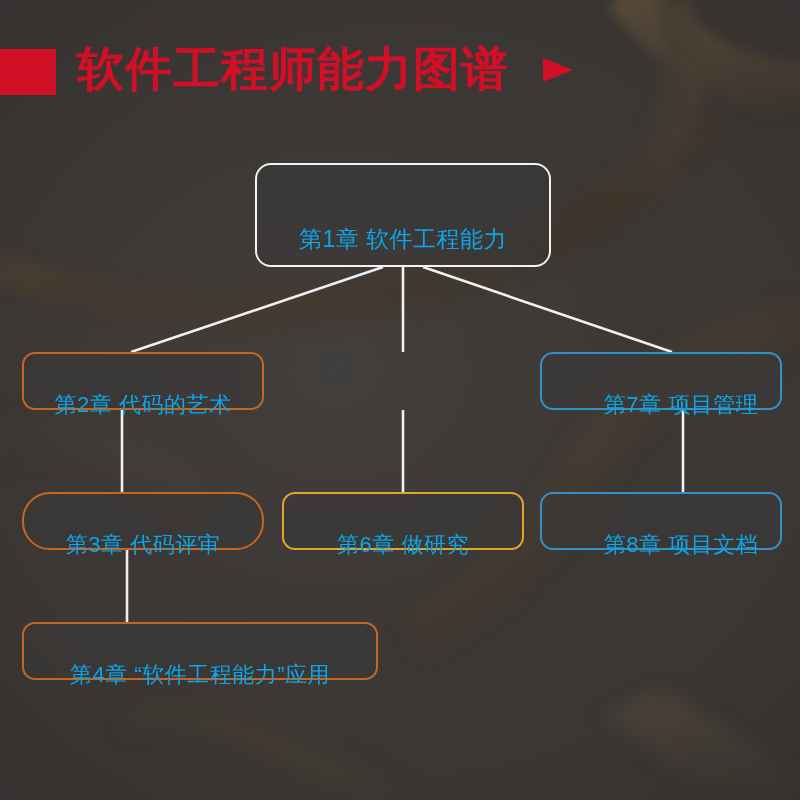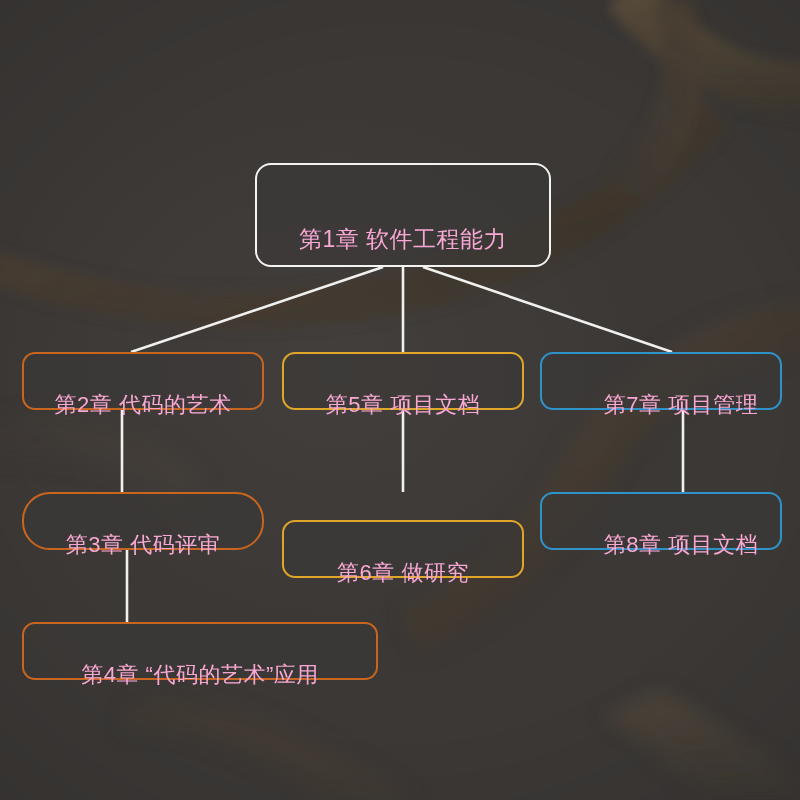--- a/index.html
+++ b/index.html
@@ -87,21 +87,21 @@
     box-sizing: border-box;
     border-radius: 13px;
     border-style: solid;
     border-width: 2px;
     display: flex;
     align-items: center;
     justify-content: center;
     background: rgba(59,56,54,0.55);
   }
   .node-label {
-    color: #f9a8d4;
+    color: #0ea5e9;
     font-size: 22px;
     line-height: 1;
     white-space: nowrap;
     letter-spacing: 0.5px;
     margin-top: 48px;
   }
   .node.root { border-color: #f3f3f1; border-radius: 16px; }
   .node.root .node-label { font-size: 23px; }
   .node.orange { border-color: #c8651f; align-items: center; }
   .node.yellow { border-color: #e0a62a; }
@@ -143,20 +143,25 @@
 
     <g filter="url(#blurB)" opacity="0.7">
       <path d="M 810,300 C 700,310 610,370 560,460 C 520,530 470,580 400,612 L 420,656 C 506,620 566,560 612,480 C 652,410 724,358 820,352 Z" fill="url(#rib1)"></path>
       <path d="M 130,700 C 240,690 330,740 420,800 L 320,800 C 250,752 186,726 120,732 Z" fill="url(#rib3)" opacity="0.75"></path>
       <path d="M 660,690 C 720,720 780,760 820,800 L 700,800 C 668,762 630,730 600,716 Z" fill="url(#rib2)" opacity="0.6"></path>
       <path d="M -20,420 C 80,400 160,430 210,480 L 170,516 C 120,470 60,452 -20,466 Z" fill="url(#rib3)" opacity="0.45"></path>
     </g>
   </svg>
   <div id="bg-vignette"></div>
 
+  <div id="header">
+    <div id="title-block"></div>
+    <div id="header-title">软件工程师能力图谱</div>
+    <div id="header-arrow"></div>
+  </div>
 
   <div id="diagram">
 
     <svg id="connectors" viewBox="0 0 800 800" xmlns="http://www.w3.org/2000/svg">
       <g stroke="#f0f0ee" stroke-width="2.6" fill="none" shape-rendering="geometricPrecision">
 
         <line x1="383" y1="267" x2="131" y2="352"></line>
 
         <line x1="403" y1="267" x2="403" y2="352"></line>
 
@@ -173,38 +178,35 @@
     </svg>
 
     <div class="node root" style="left:255px; top:163px; width:296px; height:104px;">
       <span class="node-label">第1章 软件工程能力</span>
     </div>
 
     <div class="node orange" style="left:22px; top:352px; width:242px; height:58px;">
       <span class="node-label">第2章 代码的艺术</span>
     </div>
 
-    <div class="node yellow" style="left:282px; top:352px; width:242px; height:58px;">
-      <span class="node-label">第5章 项目文档</span>
-    </div>
 
     <div class="node blue" style="left:540px; top:352px; width:242px; height:58px;">
       <span class="node-label">第7章 项目管理</span>
     </div>
 
     <div class="node orange" style="left:22px; top:492px; width:242px; height:58px;border-radius:28px;">
       <span class="node-label">第3章 代码评审</span>
     </div>
 
-    <div class="node yellow" style="left:282px; top:520px; width:242px; height:58px;text-align:right;">
+    <div class="node yellow" style="left:282px; top:492px; width:242px; height:58px;text-align:right;">
       <span class="node-label">第6章 做研究</span>
     </div>
 
     <div class="node blue" style="left:540px; top:492px; width:242px; height:58px;">
       <span class="node-label">第8章 项目文档</span>
     </div>
 
     <div class="node orange" style="left:22px; top:622px; width:356px; height:58px;">
-      <span class="node-label">第4章 “代码的艺术”应用</span>
+      <span class="node-label">第4章 “软件工程能力”应用</span>
     </div>
 
   </div>
 </div>
 
 </body></html>

